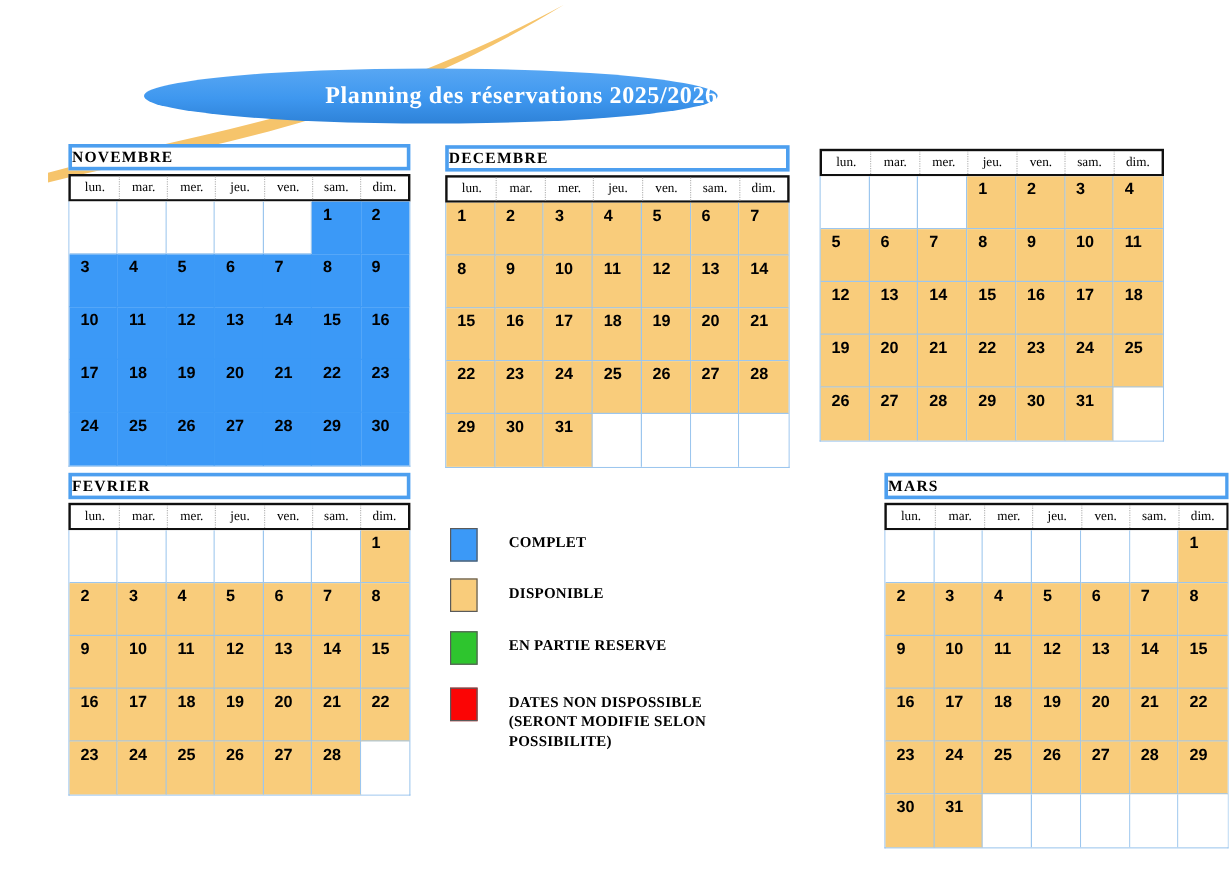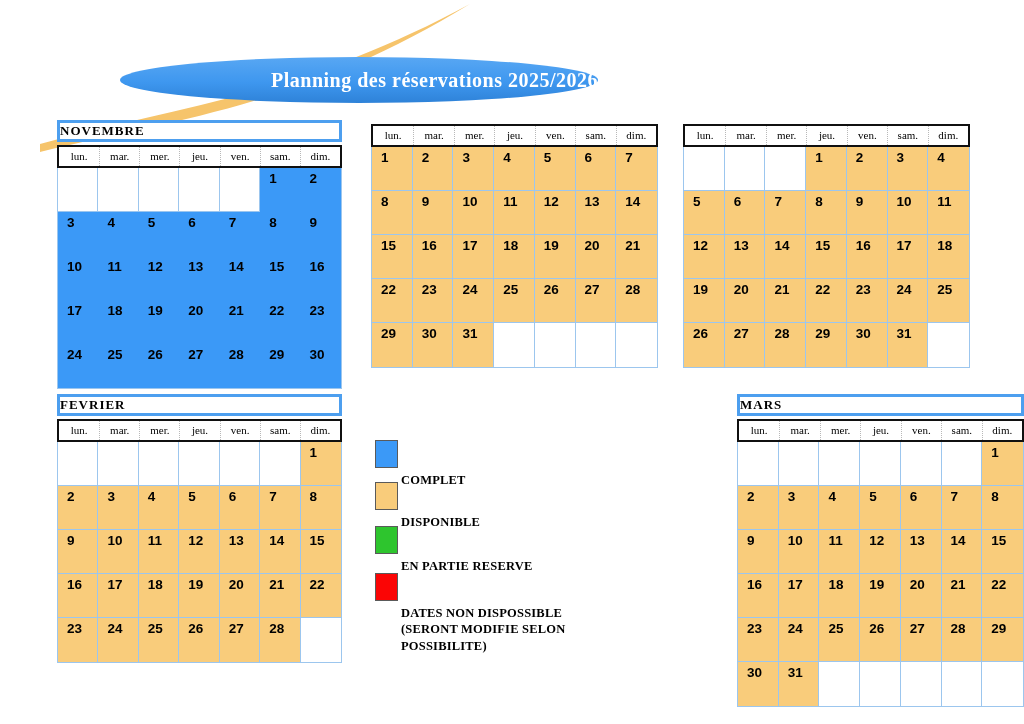--- a/index.html
+++ b/index.html
@@ -47,21 +47,21 @@
     font-family:"Liberation Sans","DejaVu Sans",sans-serif;
     font-weight:bold; font-size:13.5px; padding:3px 0 0 9px;
   }
   .day-cell:nth-child(7n) { border-right:none; }
   .day-cell:nth-last-child(-n+7) { border-bottom:none; }
   .day-cell.complet    { background:var(--complet); border-color:var(--complet); }
   .day-cell.disponible { background:var(--disponible); }
   .day-cell.none       { background:#ffffff; }
   
   .legend { position:absolute; left:375px; top:440px; width:285px; height:200px; z-index:2; }
-  .legend-item { position:absolute; left:0; display:flex; align-items:flex-start;flex-direction:column; }
+  .legend-item { position:absolute; left:0; display:flex; align-items:flex-start; }
   .li-0 { top:0; }  .li-1 { top:42px; }  .li-2 { top:86px; }  .li-3 { top:133px; }
   .swatch {
     width:21px; height:26px; border:1px solid #5a5a5a; flex:0 0 auto;
   }
   .sw-complet    { background:var(--complet); }
   .sw-disponible { background:var(--disponible); }
   .sw-reserve    { background:var(--reserve); }
   .sw-rouge      { background:var(--non-disponible); }
   .legend-label {
     margin-left:26px; padding-top:4px; font-weight:bold; font-size:12.5px;
@@ -125,20 +125,21 @@
         <div class="day-cell complet">25</div>
         <div class="day-cell complet">26</div>
         <div class="day-cell complet">27</div>
         <div class="day-cell complet">28</div>
         <div class="day-cell complet">29</div>
         <div class="day-cell complet">30</div>
       </div>
   </div>
 
   <div class="month" id="month-decembre">
+    <div class="month-title">DECEMBRE</div>
     <div class="weekday-row">
         <div class="weekday-cell">lun.</div>
         <div class="weekday-cell">mar.</div>
         <div class="weekday-cell">mer.</div>
         <div class="weekday-cell">jeu.</div>
         <div class="weekday-cell">ven.</div>
         <div class="weekday-cell">sam.</div>
         <div class="weekday-cell">dim.</div>
       </div>
     <div class="day-grid">

